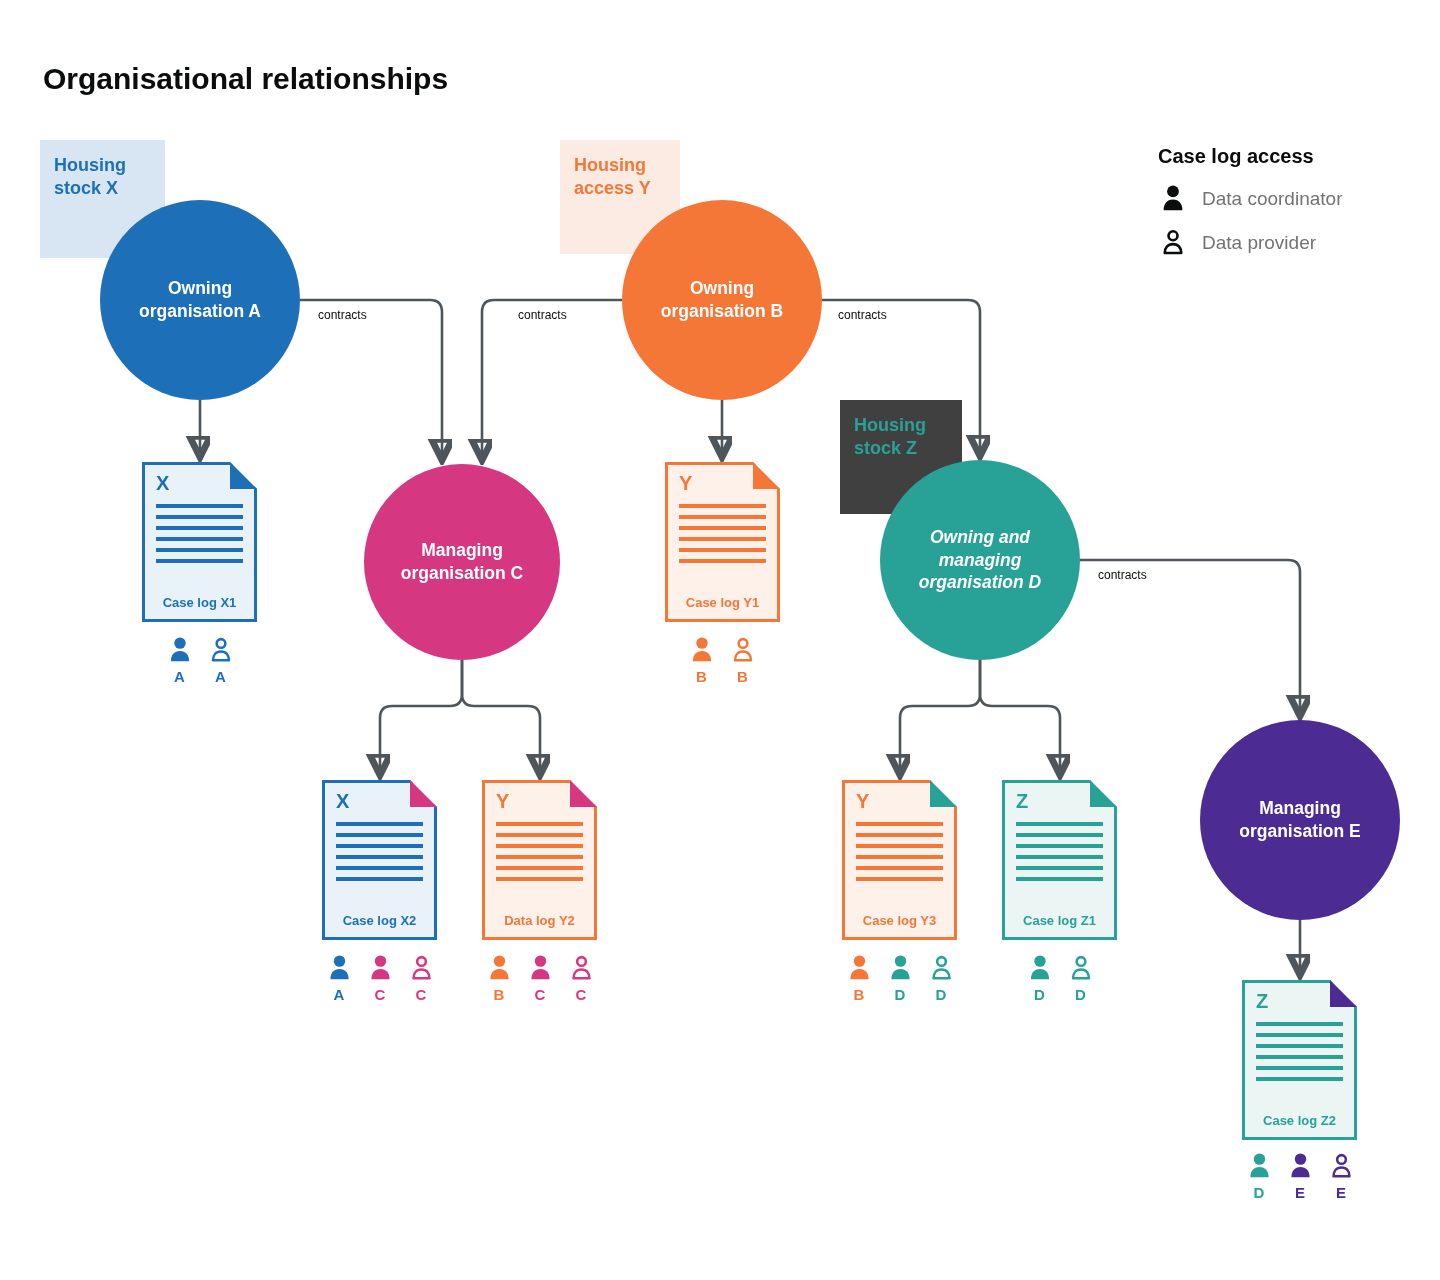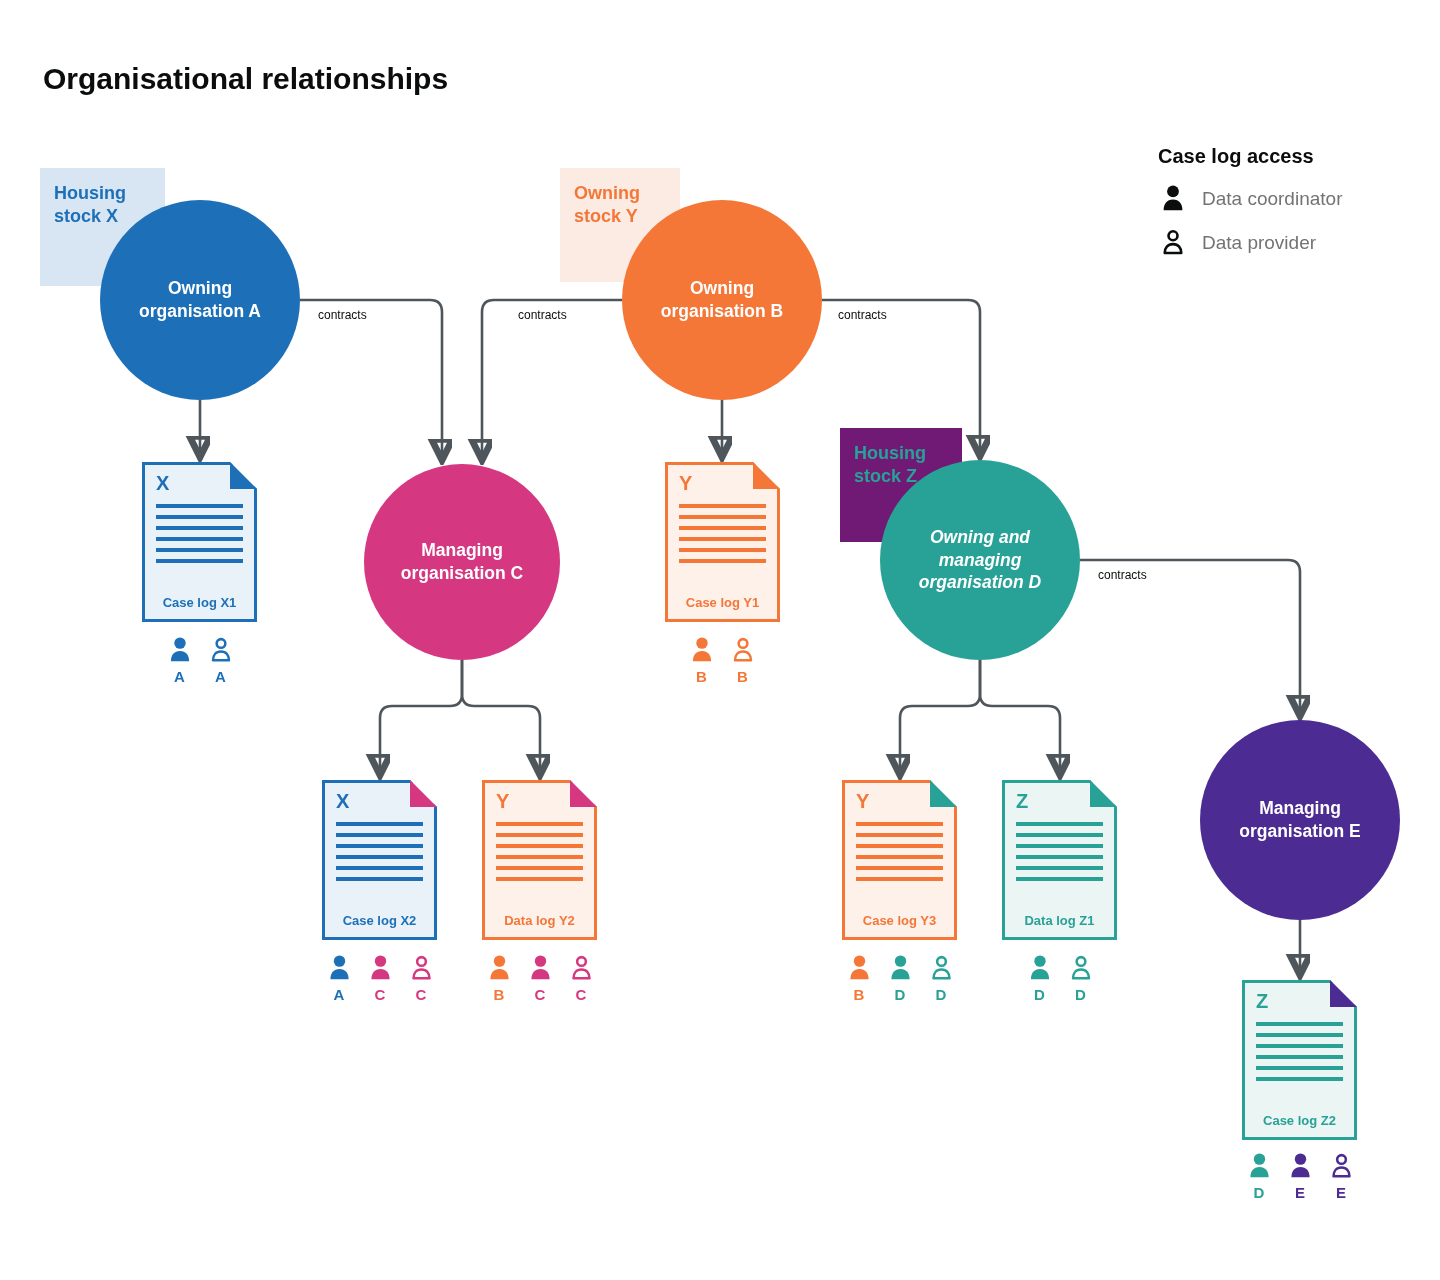--- a/index.html
+++ b/index.html
@@ -13,24 +13,24 @@
   .c-teal   { --c:var(--teal);   --bg:#eaf5f4; --fold:var(--teal); }
   .c-pink   { --c:var(--pink); }
   .c-purple { --c:var(--purple); }
   .fold-pink   { --fold:var(--pink); }
   .fold-teal   { --fold:var(--teal); }
   .fold-purple { --fold:var(--purple); }
 
   .title { position:absolute; left:43px; top:42px; font-size:30px; font-weight:700; z-index:4; }
 
   
-  .stock { position:absolute; z-index:0; padding:14px; font-size:18px; font-weight:700; line-height:1.25; box-sizing:border-box;margin-top:28px; }
+  .stock { position:absolute; z-index:0; padding:14px; font-size:18px; font-weight:700; line-height:1.25; box-sizing:border-box; }
   .stock-x { left:40px;  top:140px; width:125px; height:118px; background:#d8e6f3; color:var(--blue); }
   .stock-y { left:560px; top:140px; width:120px; height:114px; background:#fcebe3; color:var(--orange); }
-  .stock-z { left:840px; top:400px; width:122px; height:114px; background:#701a75; color:var(--teal); }
+  .stock-z { left:840px; top:400px; width:122px; height:114px; background:#404040; color:var(--teal); }
 
   
   .org { position:absolute; border-radius:50%; color:#fff; font-size:17.5px; font-weight:700; line-height:1.3;
          display:flex; align-items:center; justify-content:center; text-align:center; z-index:3; box-sizing:border-box; padding:0 28px; }
   .org-a { left:100px;  top:200px; width:200px; height:200px; background:var(--blue); }
   .org-b { left:622px;  top:200px; width:200px; height:200px; background:var(--orange); }
   .org-c { left:364px;  top:464px; width:196px; height:196px; background:var(--pink); }
   .org-d { left:880px;  top:460px; width:200px; height:200px; background:var(--teal);font-style:italic; }
   .org-e { left:1200px; top:720px; width:200px; height:200px; background:var(--purple); }
 
@@ -93,21 +93,21 @@
     <g id="person-outline" fill="none" stroke="currentColor" stroke-width="2.1">
       <circle cx="12" cy="6.2" r="3.6"></circle>
       <path d="M12,12.9 C7.7,12.9 5.4,15.9 5.4,20 L18.6,20 C18.6,15.9 16.3,12.9 12,12.9 Z" stroke-linejoin="round"></path>
     </g>
   </defs>
 </svg>
 
 <h1 class="title">Organisational relationships</h1>
 
 <div class="stock stock-x">Housing stock X</div>
-<div class="stock stock-y">Owning stock Y</div>
+<div class="stock stock-y">Housing access Y</div>
 <div class="stock stock-z">Housing stock Z</div>
 
 <svg class="wires" width="1440" height="1280" aria-hidden="true">
   <defs>
     <marker id="ah" markerWidth="10" markerHeight="10" refX="6" refY="4" orient="auto">
       <path d="M0,0 L8,4 L0,8 Z" fill="#4e565b" stroke="none"></path>
     </marker>
   </defs>
   <path d="M200,400 L200,452" marker-end="url(#ah)"></path>
   <path d="M300,300 L430,300 Q442,300 442,312 L442,455" marker-end="url(#ah)"></path>
@@ -225,21 +225,21 @@
     </svg>
   <div class="doc-letter">Z</div>
   <div class="doc-lines">
       <b></b>
       <b></b>
       <b></b>
       <b></b>
       <b></b>
       <b></b>
     </div>
-  <div class="doc-label">Data log Z1</div>
+  <div class="doc-label">Case log Z1</div>
 </div>
 
 <div class="doc doc-z2 c-teal fold-purple">
   <svg class="fold" viewBox="0 0 24 24">
       <polygon class="cut" points="0,0 24,0 24,24"></polygon>
       <polygon class="tri" points="0,0 24,24 0,24"></polygon>
     </svg>
   <div class="doc-letter">Z</div>
   <div class="doc-lines">
       <b></b>

